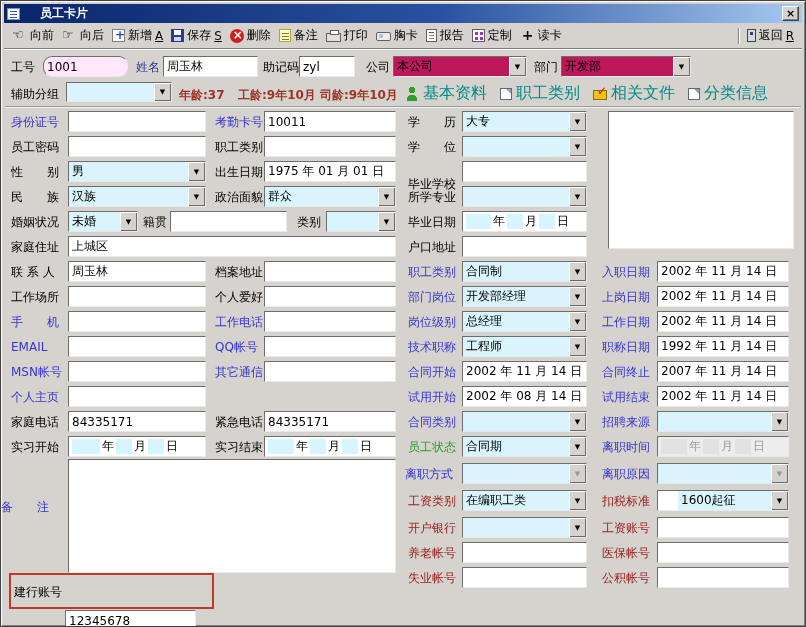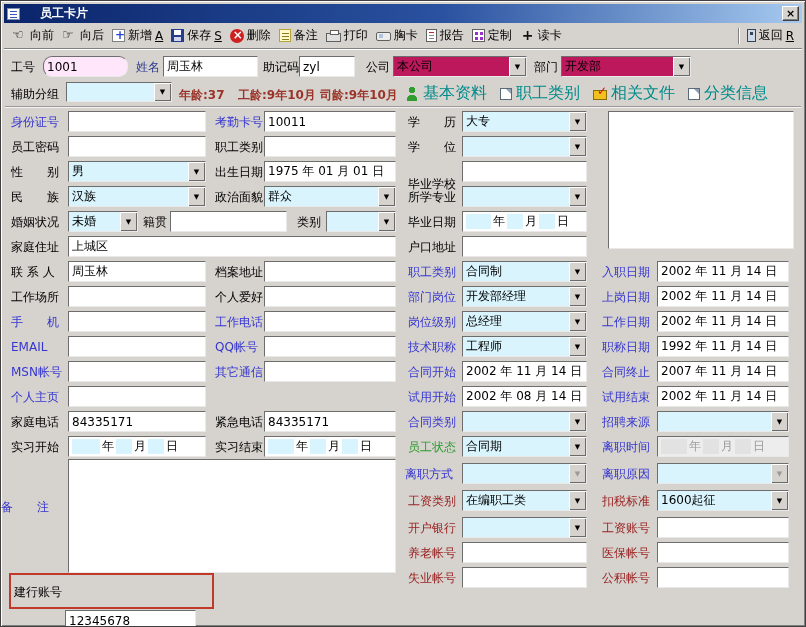--- a/index.html
+++ b/index.html
@@ -440,21 +440,21 @@
       <div class="fld combo dis" style="left: 656px; top: 462px; width: 132px; height: 21px;">
         <span class="cval"></span>
         <span class="cbtn">▼</span>
       </div>
       <span class="lab red" style="left: 407px; top: 493px;">工资类别</span>
       <div class="fld combo" style="left: 461px; top: 489px; width: 125px; height: 21px;">
         <span class="cval">在编职工类</span>
         <span class="cbtn">▼</span>
       </div>
       <span class="lab red" style="left: 601px; top: 493px;">扣税标准</span>
-      <div class="fld combo" style="left: 656px; top: 489px; width: 132px; height: 21px;">
+      <div class="fld combo" style="left: 656px; top: 489px; width: 132px; height: 21px; padding-left: 20px;">
         <span class="cval">1600起征</span>
         <span class="cbtn">▼</span>
       </div>
       <span class="lab red" style="left: 407px; top: 520px;">开户银行</span>
       <div class="fld combo" style="left: 461px; top: 516px; width: 125px; height: 21px;">
         <span class="cval"></span>
         <span class="cbtn">▼</span>
       </div>
       <span class="lab red" style="left: 601px; top: 520px;">工资账号</span>
       <div class="fld" style="left: 656px; top: 516px; width: 132px; height: 21px;">

